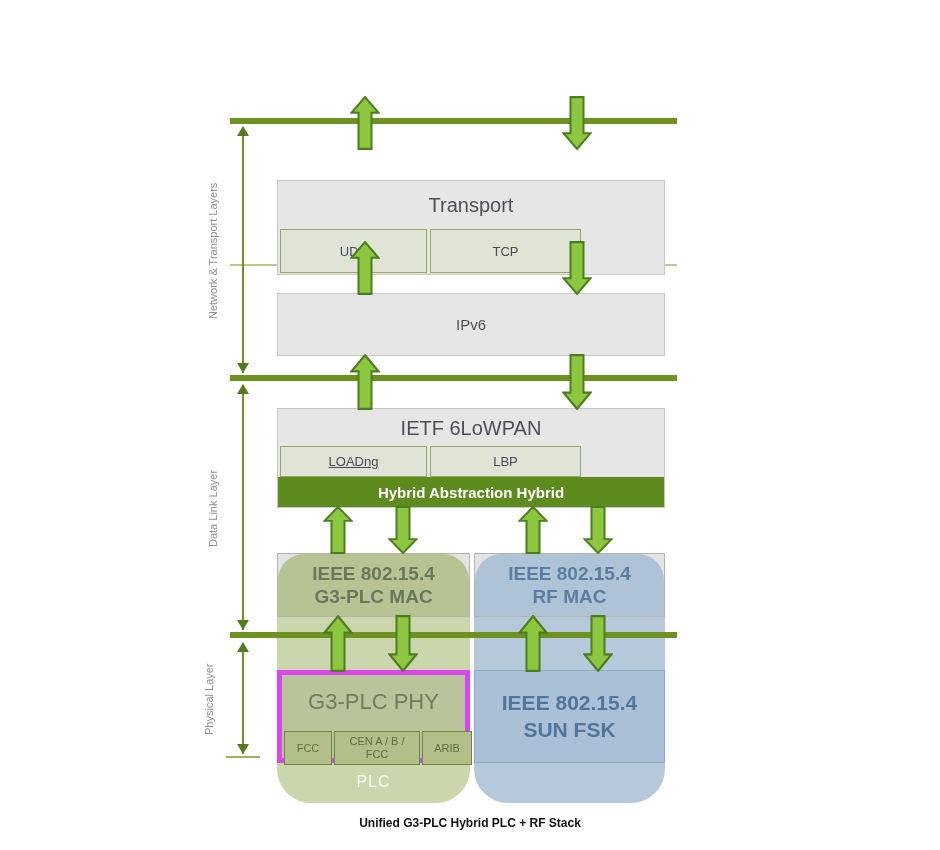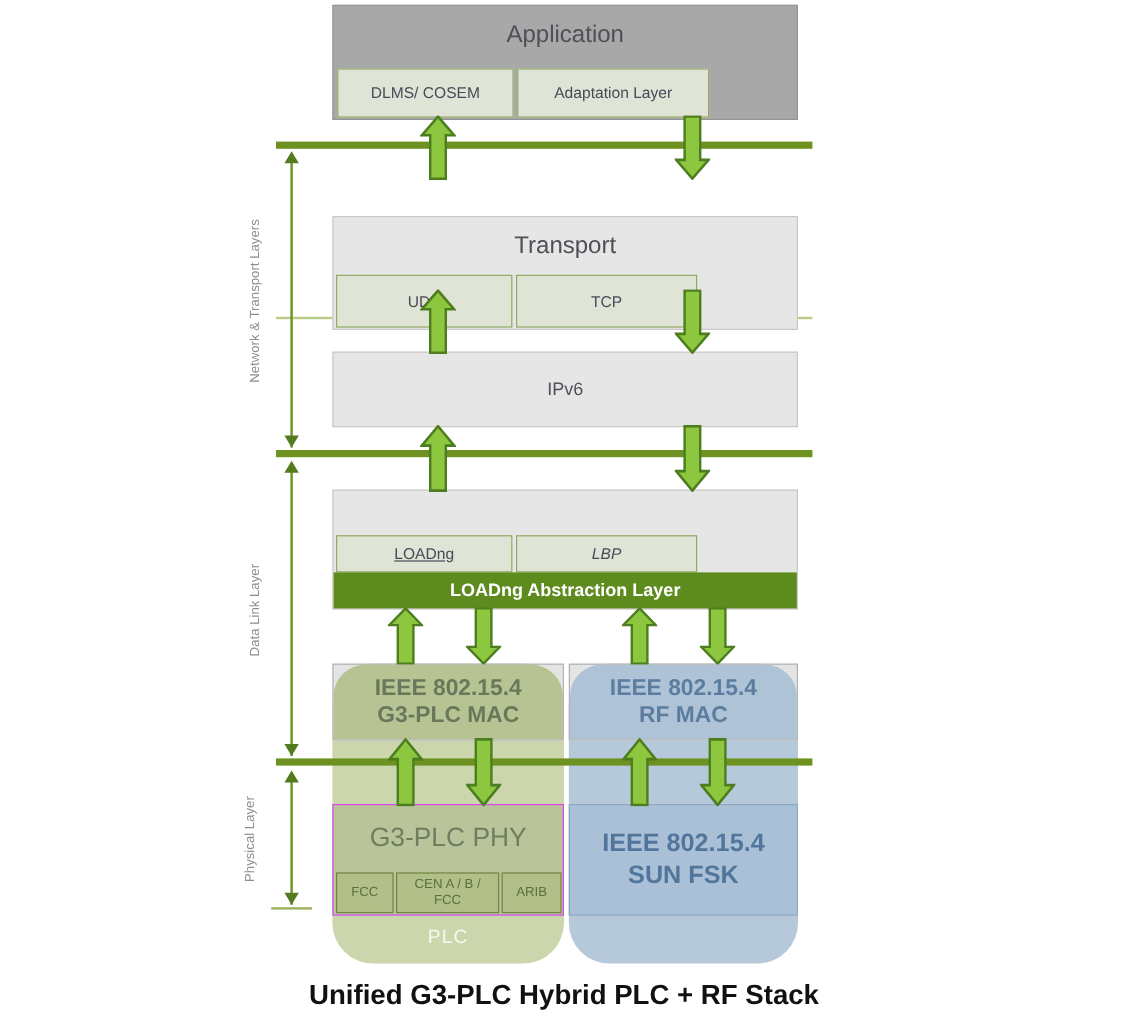--- a/index.html
+++ b/index.html
@@ -53,21 +53,21 @@
   .ah-down{border-top:10px solid #527c1e;}
   .vlabel{
     position:absolute;width:18px;display:flex;align-items:center;justify-content:center;
     writing-mode:vertical-rl;transform:rotate(180deg);
     font-size:11px;color:#8e8e98;white-space:nowrap;
   }
   .endbar{position:absolute;left:226px;top:756px;width:34px;height:2px;background:#9cb25c;}
   
   .caption{
     position:absolute;left:0;top:816px;width:940px;text-align:center;
-    font-size:23px;font-weight:bold;color:#111111;
+    font-size:12px;font-weight:bold;color:#111111;
   }
   .twoline{display:flex;flex-direction:column;align-items:center;justify-content:center;font-weight:bold;}
 </style>
 </head>
 <body>
 
 <svg width="0" height="0" style="position:absolute" aria-hidden="true">
   <defs>
     <symbol id="arr" viewBox="0 0 30 50" preserveAspectRatio="none">
       <polygon points="15,1 28.5,15.5 21.5,15.5 21.5,49 8.5,49 8.5,15.5 1.5,15.5" fill="#8dc63f" stroke="#4c7d1e" stroke-width="2" stroke-linejoin="miter"></polygon>
@@ -78,56 +78,52 @@
 <div id="stage">
 
   <div class="panel" style="left:277px;width:193px;background:#ccd6ad;"></div>
   <div class="panel" style="left:474px;width:191px;background:#b5c9db;"></div>
 
   <div class="hline" style="top:118px;"></div>
   <div class="thinline" style="top:264px;"></div>
   <div class="hline" style="top:375px;"></div>
   <div class="hline" style="top:632px;"></div>
 
-  <div class="abs" style="left:277px;top:4px;width:388px;height:96px;background:#a8a8a8;border:1px solid #959595;box-sizing:border-box;">
-    <div class="box-title" style="top:13px;">Application</div>
-    <div class="subbox" style="left:3px;top:52px;width:147px;height:41px;">DLMS/ COSEM</div>
-    <div class="subbox" style="left:153px;top:52px;width:160px;height:41px;">Adaptation Layer</div>
-  </div>
 
   <div class="graybox" style="left:277px;top:148px;width:388px;height:95px;margin-top:32px;">
     <div class="box-title" style="top:13px;">Transport</div>
     <div class="subbox" style="left:152px;top:48px;width:151px;height:44px;">TCP</div>
     <div class="subbox" style="left:2px;top:48px;width:147px;height:44px;">UDP</div>
   </div>
 
   <div class="graybox" style="left:277px;top:293px;width:388px;height:63px;display:flex;align-items:center;justify-content:center;">
     <span style="font-size:15px;color:#4f4f58;">IPv6</span>
   </div>
 
   <div class="graybox" style="left:277px;top:408px;width:388px;height:100px;">
+    <div class="box-title" style="top:8px;">IETF 6LoWPAN</div>
     <div class="subbox" style="left:2px;top:37px;width:147px;height:31px;text-decoration:underline;">LOADng</div>
-    <div class="subbox" style="left:152px;top:37px;width:151px;height:31px;font-style:italic;">LBP</div>
-    <div class="halbar">LOADng Abstraction Layer</div>
+    <div class="subbox" style="left:152px;top:37px;width:151px;height:31px;">LBP</div>
+    <div class="halbar">Hybrid Abstraction Hybrid</div>
   </div>
 
   <div class="macbox" style="left:277px;width:193px;">
     <div class="macinner twoline" style="background:#b8c394;color:#68795b;">
       <span>IEEE 802.15.4</span>
       <span>G3-PLC MAC</span>
     </div>
   </div>
   <div class="macbox" style="left:474px;width:191px;">
     <div class="macinner twoline" style="background:#aec3d6;color:#5c7da0;">
       <span>IEEE 802.15.4</span>
       <span>RF MAC</span>
     </div>
   </div>
 
-  <div class="phybox" style="left:277px;width:193px;background:#bac49a;border:1px solid #d946ef;">
+  <div class="phybox" style="left:277px;width:193px;background:#bac49a;border:5px solid #d946ef;">
     <div style="position:absolute;left:0;right:0;top:14px;text-align:center;font-size:22px;color:#6e7e61;">G3-PLC PHY</div>
     <div class="phy-sub" style="left:2px;top:56px;width:48px;height:34px;">FCC</div>
     <div class="phy-sub" style="left:52px;top:56px;width:86px;height:34px;padding:0 9px;">CEN A / B / FCC</div>
     <div class="phy-sub" style="left:140px;top:56px;width:50px;height:34px;">ARIB</div>
   </div>
   <div class="phybox twoline" style="left:474px;width:191px;background:#a9c0d7;border:1px solid #8ca9bf;font-size:21px;line-height:1.25;color:#52759b;">
     <span>IEEE 802.15.4</span>
     <span>SUN FSK</span>
   </div>
 

